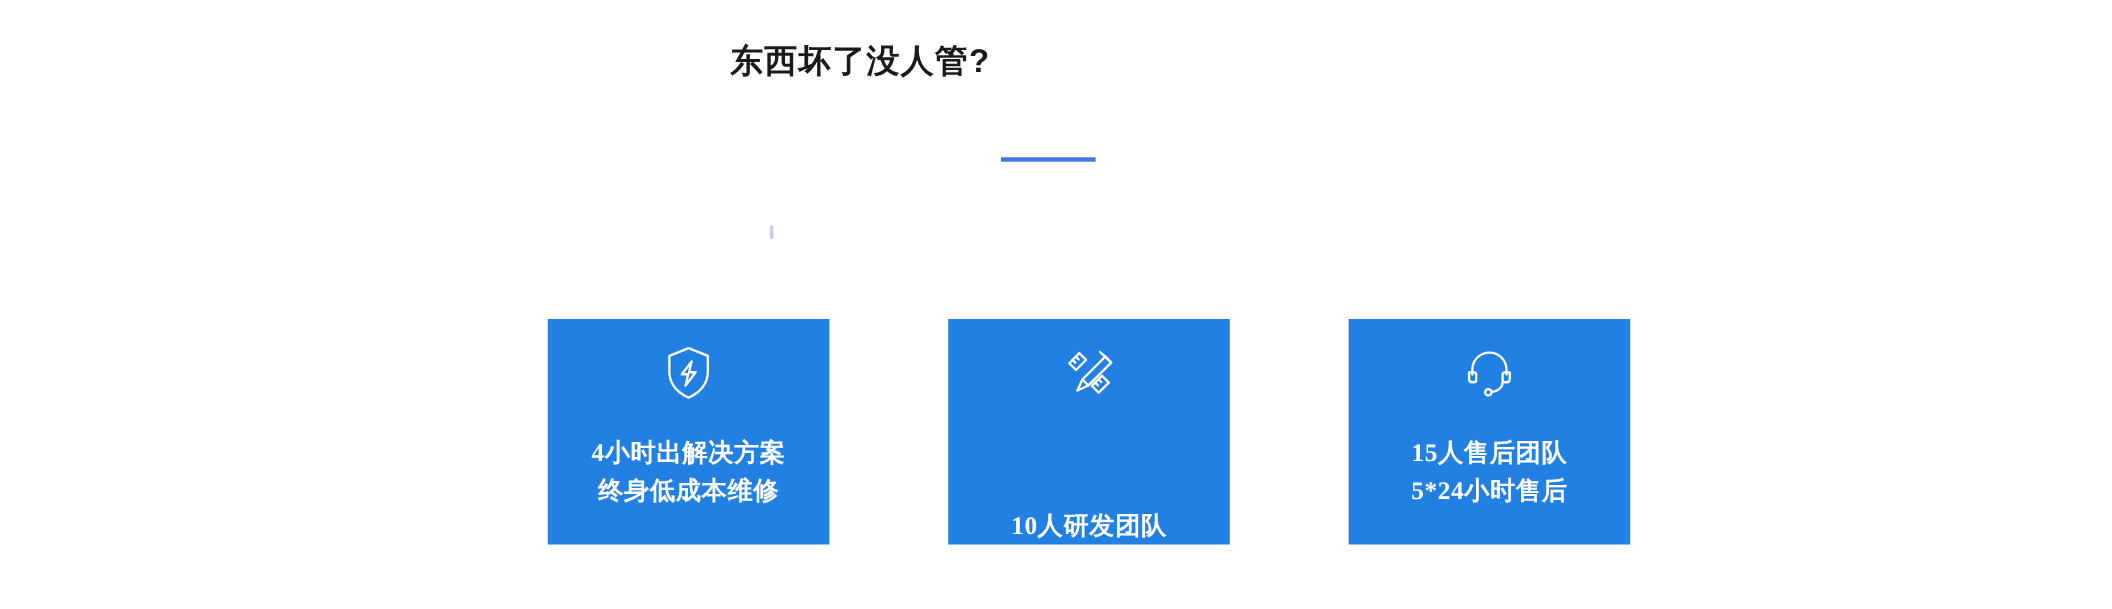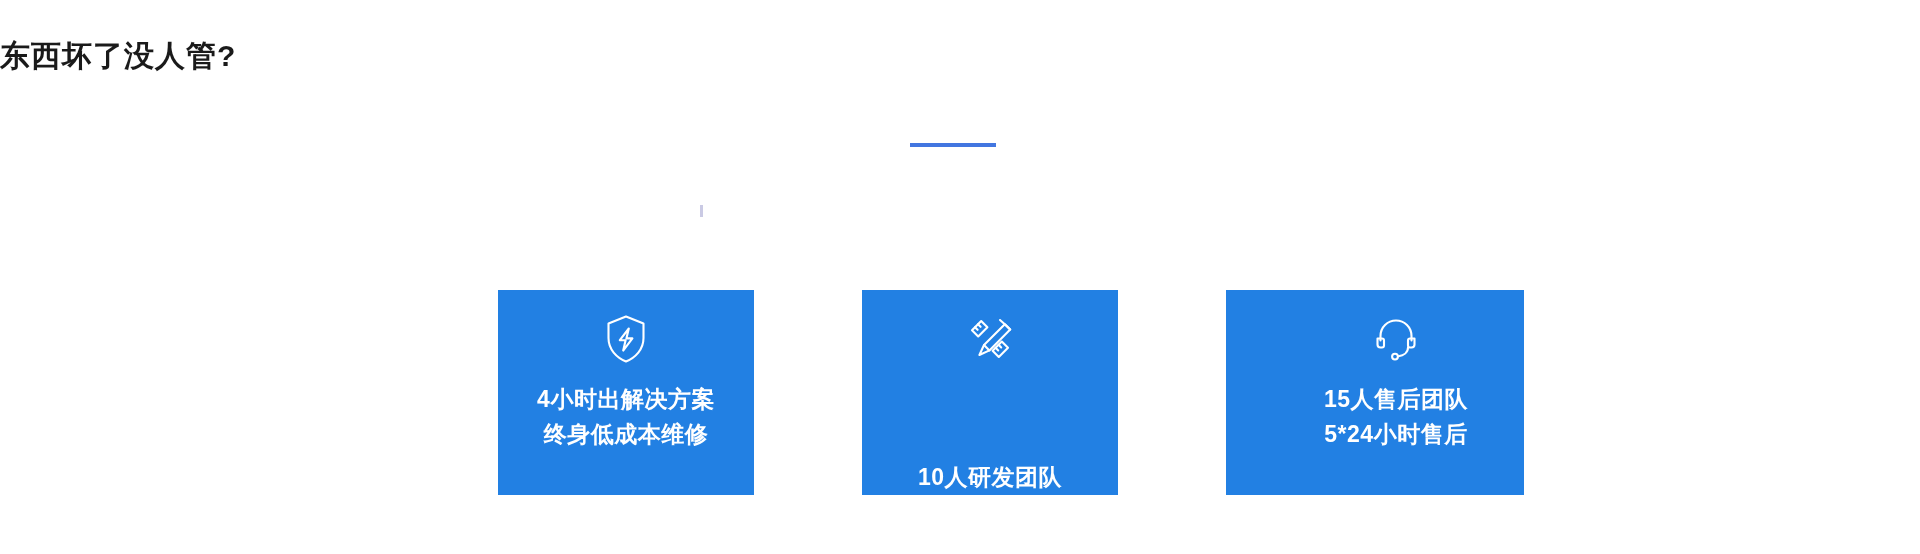--- a/index.html
+++ b/index.html
@@ -21,20 +21,21 @@
     inset: 0;
     background: #ffffff;
   }
 
   
   .section-title {
     position: absolute;
     top: 34px;
     left: 0;
     width: 1564px;
+    text-align: center;
     font-size: 30px;
     font-weight: bold;
     color: #1a1a1a;
     letter-spacing: 1px;
     line-height: 44px;
     white-space: nowrap;
   }
 
   .title-divider {
     position: absolute;
@@ -70,43 +71,44 @@
     top: 0;
     width: 256px;
     height: 205px;
     background: #2280e3;
     display: flex;
     flex-direction: column;
     align-items: center;
   }
   .card.c0 { left: 0px; }
   .card.c1 { left: 364px; justify-content: space-between; }
-  .card.c2 { left: 728px; padding-left: 42px; }
+  .card.c2 { left: 728px; }
 
   .card-icon {
     margin-top: 22px;
     width: 54px;
     height: 54px;
     display: block;
   }
   .card-icon svg {
     display: block;
     width: 54px;
     height: 54px;
   }
 
   .card-text {
-    margin-top: 16px;
+    margin-top: 28px;
     text-align: center;
     color: #ffffff;
     font-size: 23px;
     font-weight: bold;
     line-height: 35px;
     letter-spacing: 0.5px;
     white-space: nowrap;
+    font-family: Liberation Serif, serif;
   }
   .card-line { display: block; }
 </style>
 </head>
 <body>
 
 <div class="page">
 
   <div class="section-title">东西坏了没人管?</div>
 

